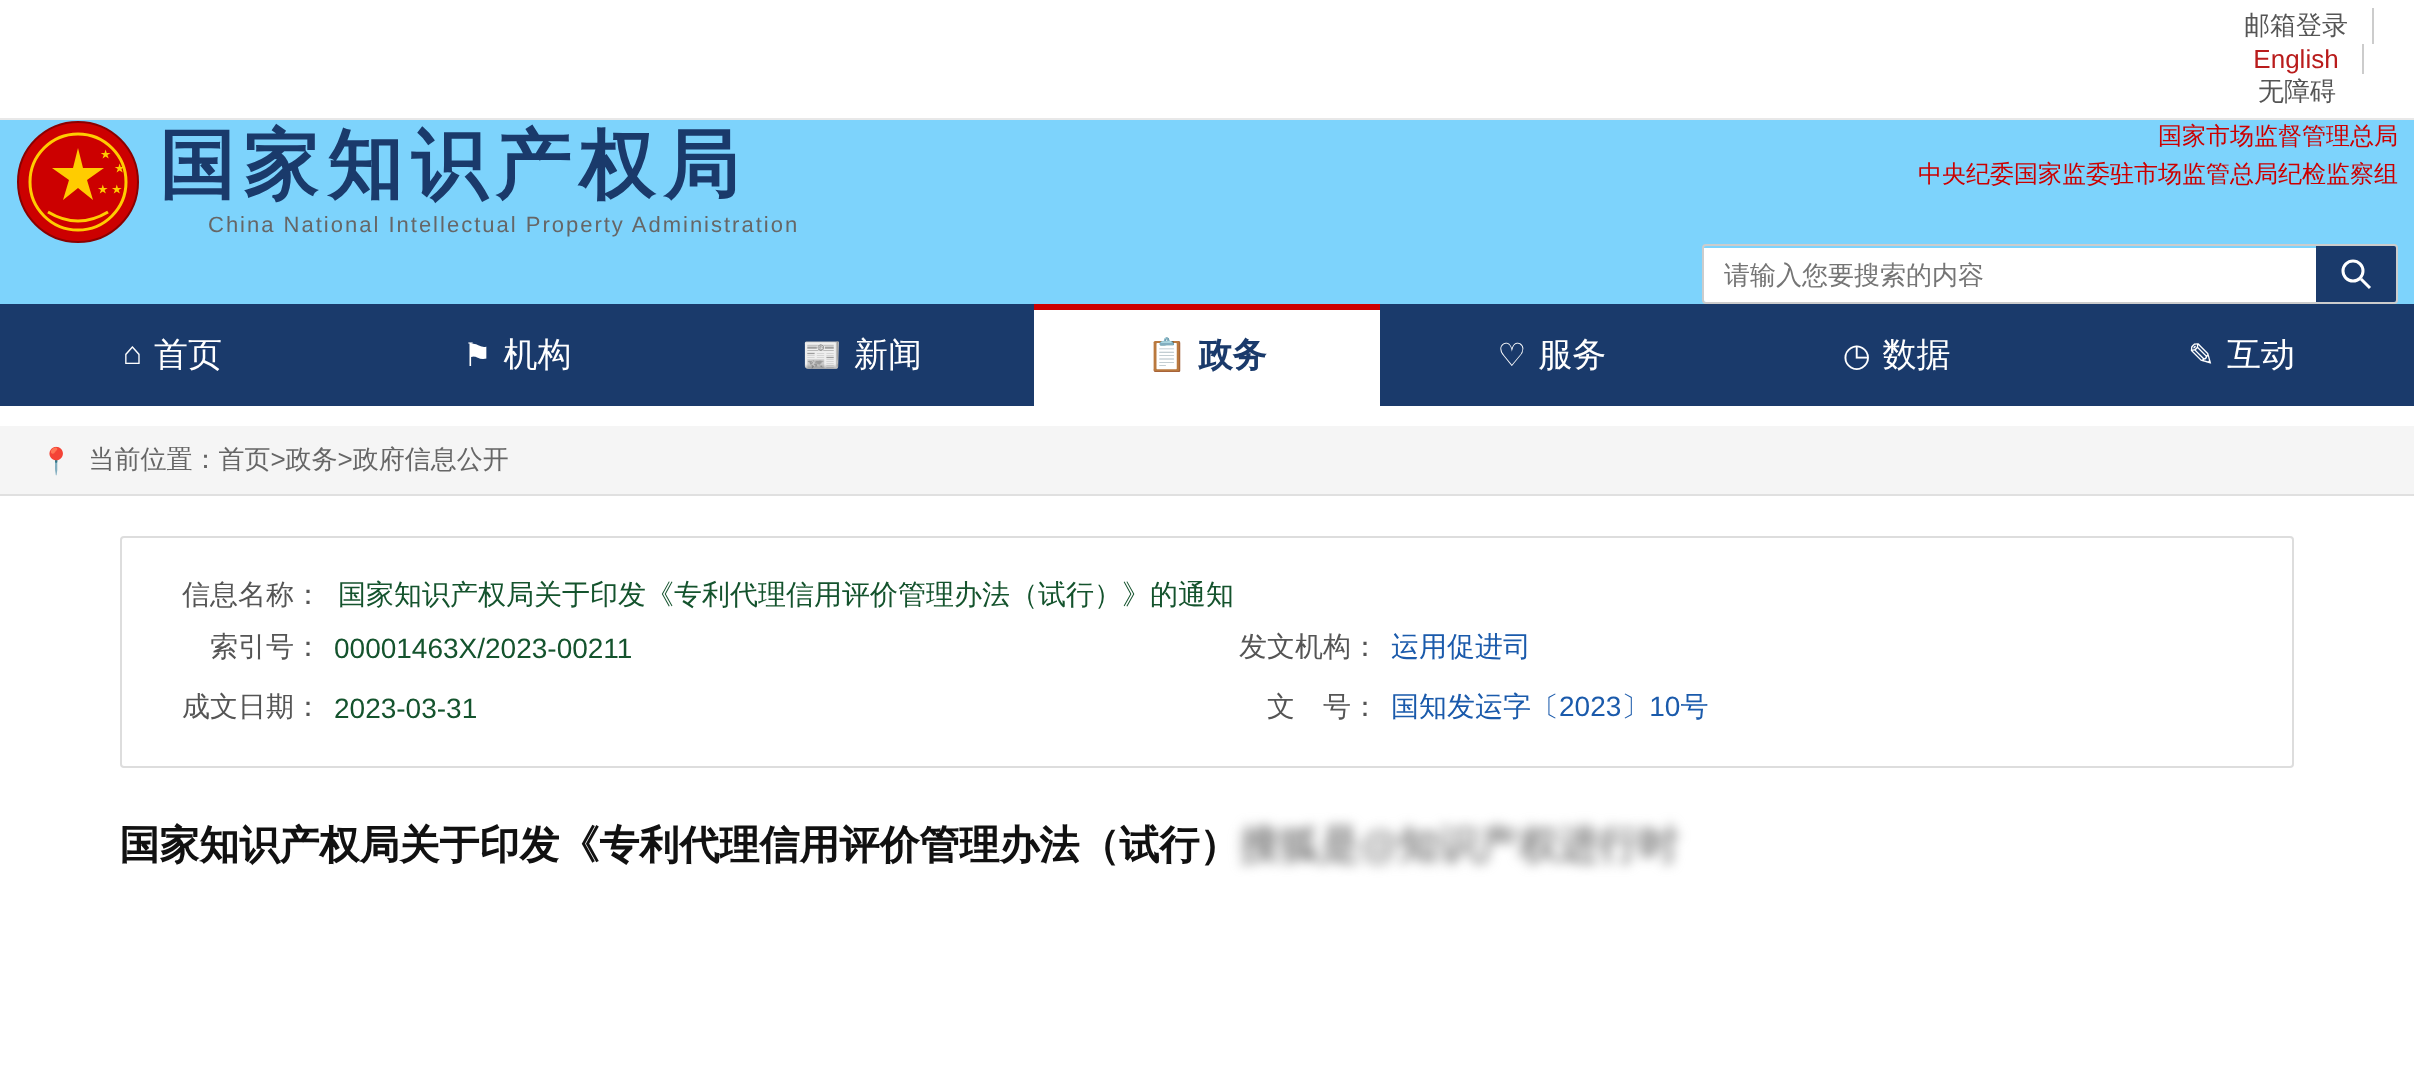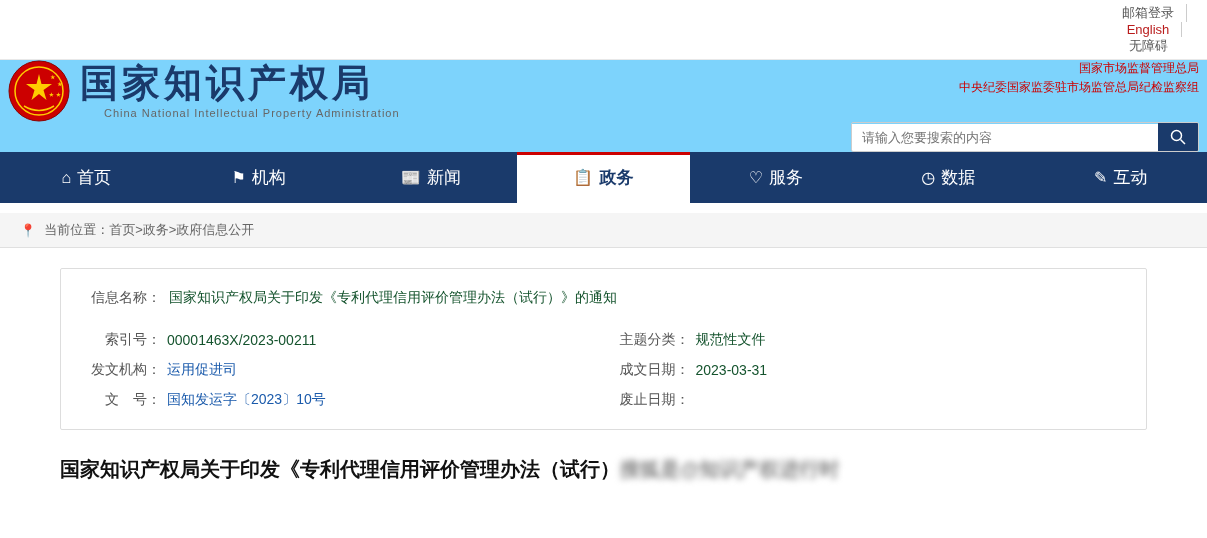--- a/index.html
+++ b/index.html
@@ -194,21 +194,21 @@
     .info-card {
       border: 1px solid #ddd;
       border-radius: 2px;
       padding: 20px 30px;
       margin-bottom: 24px;
       background: #fff;
     }
     .info-title-row {
       display: flex;
       align-items: flex-start;
-      margin-bottom: 24px;
+      margin-bottom: 8px;
       gap: 8px;
     }
     .info-label {
       color: #555;
       font-size: 14px;
       white-space: nowrap;
       min-width: 70px;
     }
     .info-value {
       color: #14532d;
@@ -338,40 +338,32 @@
 
   <div class="info-card">
     <div class="info-title-row">
       <span class="info-label">信息名称：</span>
       <span class="info-value">国家知识产权局关于印发《专利代理信用评价管理办法（试行）》的通知</span>
     </div>
     <div class="info-grid">
       <div class="info-row">
         <span class="info-label">索引号：</span>
         <span class="info-value">00001463X/2023-00211</span>
-      </div>
-      <div class="info-row">
-        <span class="info-label">主题分类：</span>
-        <span class="info-value">规范性文件</span>
       </div>
       <div class="info-row">
         <span class="info-label">发文机构：</span>
         <a class="info-link">运用促进司</a>
       </div>
       <div class="info-row">
         <span class="info-label">成文日期：</span>
         <span class="info-value">2023-03-31</span>
       </div>
       <div class="info-row">
         <span class="info-label">文　号：</span>
         <a class="info-link">国知发运字〔2023〕10号</a>
       </div>
-      <div class="info-row">
-        <span class="info-label">废止日期：</span>
-        <span class="info-value"></span>
-      </div>
     </div>
   </div>
 
   <div class="article-title">
     <span>国家知识产权局关于印发《专利代理信用评价管理办法（试行）</span><span class="article-title-blurred">搜狐是@知识产权进行时</span>
   </div>
 </div>
 
 </body></html>

